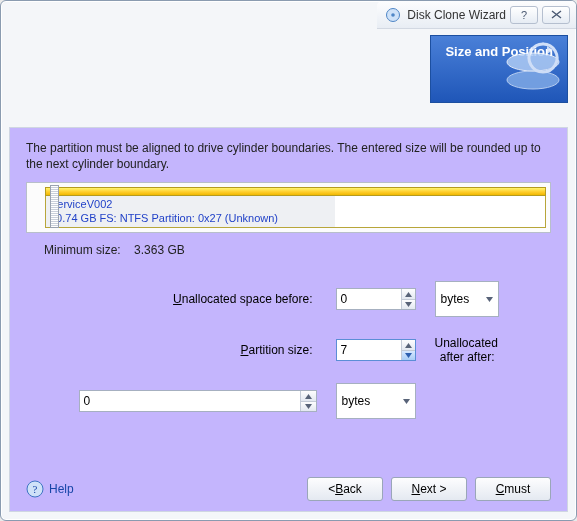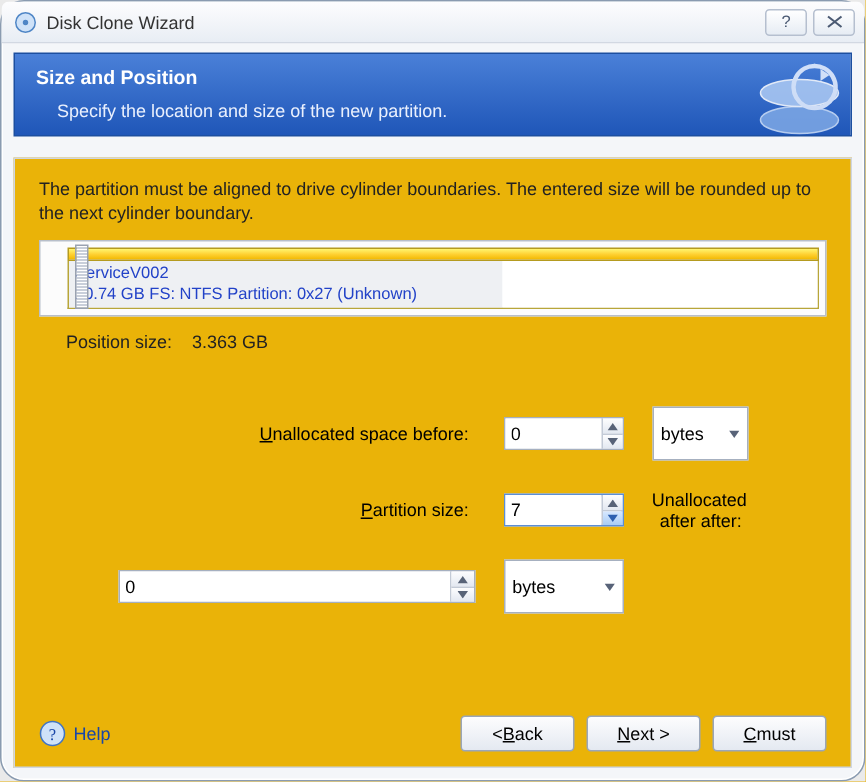--- a/index.html
+++ b/index.html
@@ -7,60 +7,60 @@
   font-family: 'Segoe UI', Tahoma, sans-serif;
   font-size:12px;
   background:#eaeaea;
   width:577px; height:521px;
   overflow:hidden;
 }
 .window {
   width:577px; height:521px;
   background:#f4f6f9;
   border:1px solid #8a9bb0;
-  border-radius:16px;
+  border-radius:6px;
   box-shadow:0 0 0 1px #fff inset;
-  display:flex; flex-direction:column;
+  display:flex; flex-direction:column;align-items:flex-end;
 }
 .titlebar {
   height:28px;
   background:linear-gradient(to bottom,#fdfdfe,#e8edf4);
   border-bottom:1px solid #d2d8e2;
   display:flex; align-items:center;
   padding:0 6px 0 8px;
   border-radius:5px 5px 0 0;
 }
 .titlebar .app-icon { width:16px; height:16px; margin-right:6px; color:#4f86c6;}
 .titlebar .title-text { color:#333; font-size:12px; flex:1;}
 .titlebar .win-btn {
   width:28px; height:18px;
   border:1px solid #b5bfcf; border-radius:3px;
   background:linear-gradient(#fff,#e6ecf4);
   margin-left:4px;
   display:flex;align-items:center;justify-content:center;
   font-size:11px; color:#4b5a73; cursor:default;
 }
 .header-blue {
-  margin:6px 8px 8px 8px;
+  margin:6px 8px 18px 8px;
   background:linear-gradient(to bottom,#4a80d8,#1f56b8);
   border:1px solid #1c4fa0;
-  height:56px;
+  height:68px;
   position:relative;
   padding:8px 14px 0 14px;
   color:#fff;
 }
 .header-blue .h-title { font-weight:bold; font-size:13px;}
 .header-blue .h-sub { font-size:12px; margin-top:8px; margin-left:14px; color:#eaf0fd;}
 .header-blue .disk-graphic {
   position:absolute; right:4px; top:6px; width:60px; height:52px; opacity:.85;
 }
 .content {
   margin:8px;
   margin-top:6px;
-  background:#eab308;
+  background:#c4b5fd;
   border:1px solid #cfd6e2;
   flex:1;
   padding:12px 16px 10px 16px;
   position:relative;
   display:flex; flex-direction:column;
 }
 .instr { color:#222; font-size:12px; line-height:1.35; margin-bottom:10px;}
 .part-box {
   border:1px solid #b8bfca;
   background:#fcfcfc;
@@ -96,21 +96,21 @@
   border:1px solid #9aa2b0;
   background:repeating-linear-gradient(#fff,#fff 1px,#c9cfda 1px,#c9cfda 2px);
 }
 .minmax-row {
   display:flex; justify-content:space-between;
   margin:10px 8px 0 18px;
   font-size:12px; color:#222;
 }
 .minmax-row span.lbl{ margin-right:10px; }
 .fields {
-  margin-top:36px;
+  margin-top:24px;
   display:grid;
   grid-template-columns: 1fr 80px 64px;
   row-gap:10px;
   column-gap:10px;
   align-items:center;
   width:420px;
   margin-left:auto; margin-right:auto;gap:19px;
 }
 .fields .flabel { text-align:right; padding-right:4px; font-size:12px;}
 .fields .flabel .ul { text-decoration:underline; }
@@ -172,21 +172,20 @@
     <div class="win-btn">?</div>
     <div class="win-btn">
       <svg width="11" height="9" viewBox="0 0 11 9">
           <path d="M1 1 L10 8 M10 1 L1 8" stroke="#4b5a73" stroke-width="1.4" fill="none"></path>
         </svg>
     </div>
   </div>
 
   <div class="header-blue">
     <div class="h-title">Size and Position</div>
-    <div class="h-sub">Specify the location and size of the new partition.</div>
     <svg class="disk-graphic" viewBox="0 0 60 52">
       <ellipse cx="30" cy="38" rx="26" ry="9" fill="#7fa9e6" stroke="#cfe0f8"></ellipse>
       <ellipse cx="30" cy="20" rx="26" ry="9" fill="#aecbf4" stroke="#fff"></ellipse>
       <path d="M30 2 a14 14 0 1 0 0.1 0" fill="none" stroke="#eaf2ff" stroke-width="3" stroke-linecap="round" transform="translate(10,0)"></path>
       <path d="M44 4 l6 4 -6 4 z" fill="#eaf2ff"></path>
     </svg>
   </div>
 
   <div class="content">
 
@@ -201,21 +200,21 @@
             <div class="pname">ServiceV002</div>
             <div class="pinfo">10.74 GB  FS: NTFS Partition: 0x27 (Unknown)</div>
           </div>
           <div class="part-free"></div>
         </div>
       </div>
     </div>
 
     <div class="minmax-row">
       <div>
-        <span class="lbl">Position size:</span>
+        <span class="lbl">Minimum size:</span>
         <span>3.363 GB</span>
       </div>
     </div>
 
     <div class="fields">
 
       <div class="flabel"><span class="ul">U</span><span>nallocated space before:</span></div>
       <div class="spin">
         <input value="0" style="">
         <div class="arrows">

